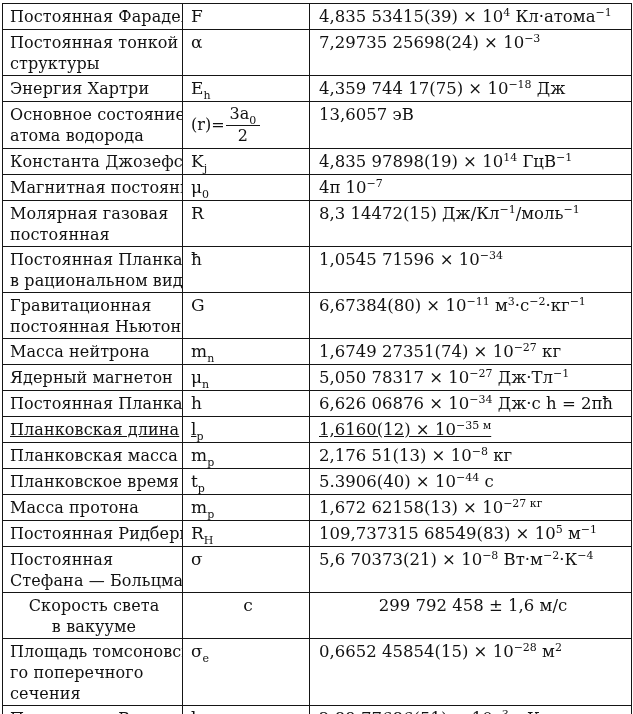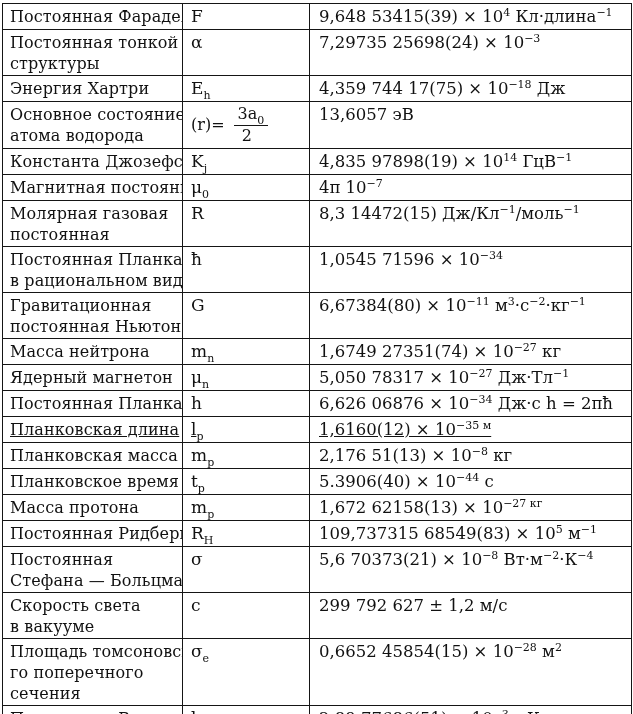--- a/index.html
+++ b/index.html
@@ -64,42 +64,41 @@
     display: inline-flex;
     flex-direction: column;
     align-items: center;
     vertical-align: middle;
     margin-left: 1px;
     line-height: 20px;
   }
   .frac .num {
     border-bottom: 1.5px solid #151515;
     padding: 0 4px 1px 4px;
-    margin-left: 8px;
   }
   .frac .den { padding-top: 0; }
   .formula-row .symbol-cell { font-size: 16px; }
 </style>
 </head>
 <body>
 
 <div class="page">
   <table class="constants">
     <colgroup>
       <col class="c-name">
         <col class="c-symbol">
         <col class="c-value">
     </colgroup>
     <tbody>
         <tr style="height: 26px;">
           <td class="name-cell">
             <div class="nline">Постоянная Фарадея</div>
           </td>
           <td class="symbol-cell"><span class="tx">F</span></td>
-          <td class="value-cell"><span class="tx">9,648 53415(39) × 10</span><sup class="sp">4</sup><span class="tx"> Кл·длина</span><sup class="sp">−1</sup></td>
+          <td class="value-cell"><span class="tx">4,835 53415(39) × 10</span><sup class="sp">4</sup><span class="tx"> Кл·атома</span><sup class="sp">−1</sup></td>
         </tr>
         <tr style="height: 45px; padding-left: 16px;">
           <td class="name-cell">
             <div class="nline">Постоянная тонкой</div>
             <div class="nline">структуры</div>
           </td>
           <td class="symbol-cell"><span class="tx">α</span></td>
           <td class="value-cell"><span class="tx">7,29735 25698(24) × 10</span><sup class="sp">−3</sup></td>
         </tr>
         <tr style="height: 26px;">
@@ -215,27 +214,27 @@
           <td class="value-cell"><span class="tx">109,737315 68549(83) × 10</span><sup class="sp">5</sup><span class="tx"> м</span><sup class="sp">−1</sup></td>
         </tr>
         <tr style="height: 43px;">
           <td class="name-cell">
             <div class="nline">Постоянная</div>
             <div class="nline">Стефана — Больцмана</div>
           </td>
           <td class="symbol-cell"><span class="tx">σ</span></td>
           <td class="value-cell"><span class="tx">5,6 70373(21) × 10</span><sup class="sp">−8</sup><span class="tx"> Вт·м</span><sup class="sp">−2</sup><span class="tx">·К</span><sup class="sp">−4</sup></td>
         </tr>
-        <tr style="height: 43px;">
+        <tr style="height: 43px; text-align: center;">
           <td class="name-cell">
             <div class="nline">Скорость света</div>
             <div class="nline">в вакууме</div>
           </td>
           <td class="symbol-cell"><span class="tx">c</span></td>
-          <td class="value-cell"><span class="tx">299 792 627 ± 1,2 м/с</span></td>
+          <td class="value-cell"><span class="tx">299 792 458 ± 1,6 м/с</span></td>
         </tr>
         <tr style="height: 62px;">
           <td class="name-cell">
             <div class="nline">Площадь томсоновско-</div>
             <div class="nline">го поперечного</div>
             <div class="nline">сечения</div>
           </td>
           <td class="symbol-cell"><span class="tx">σ</span><sub class="sb">e</sub></td>
           <td class="value-cell"><span class="tx">0,6652 45854(15) × 10</span><sup class="sp">−28</sup><span class="tx"> м</span><sup class="sp">2</sup></td>
         </tr>

